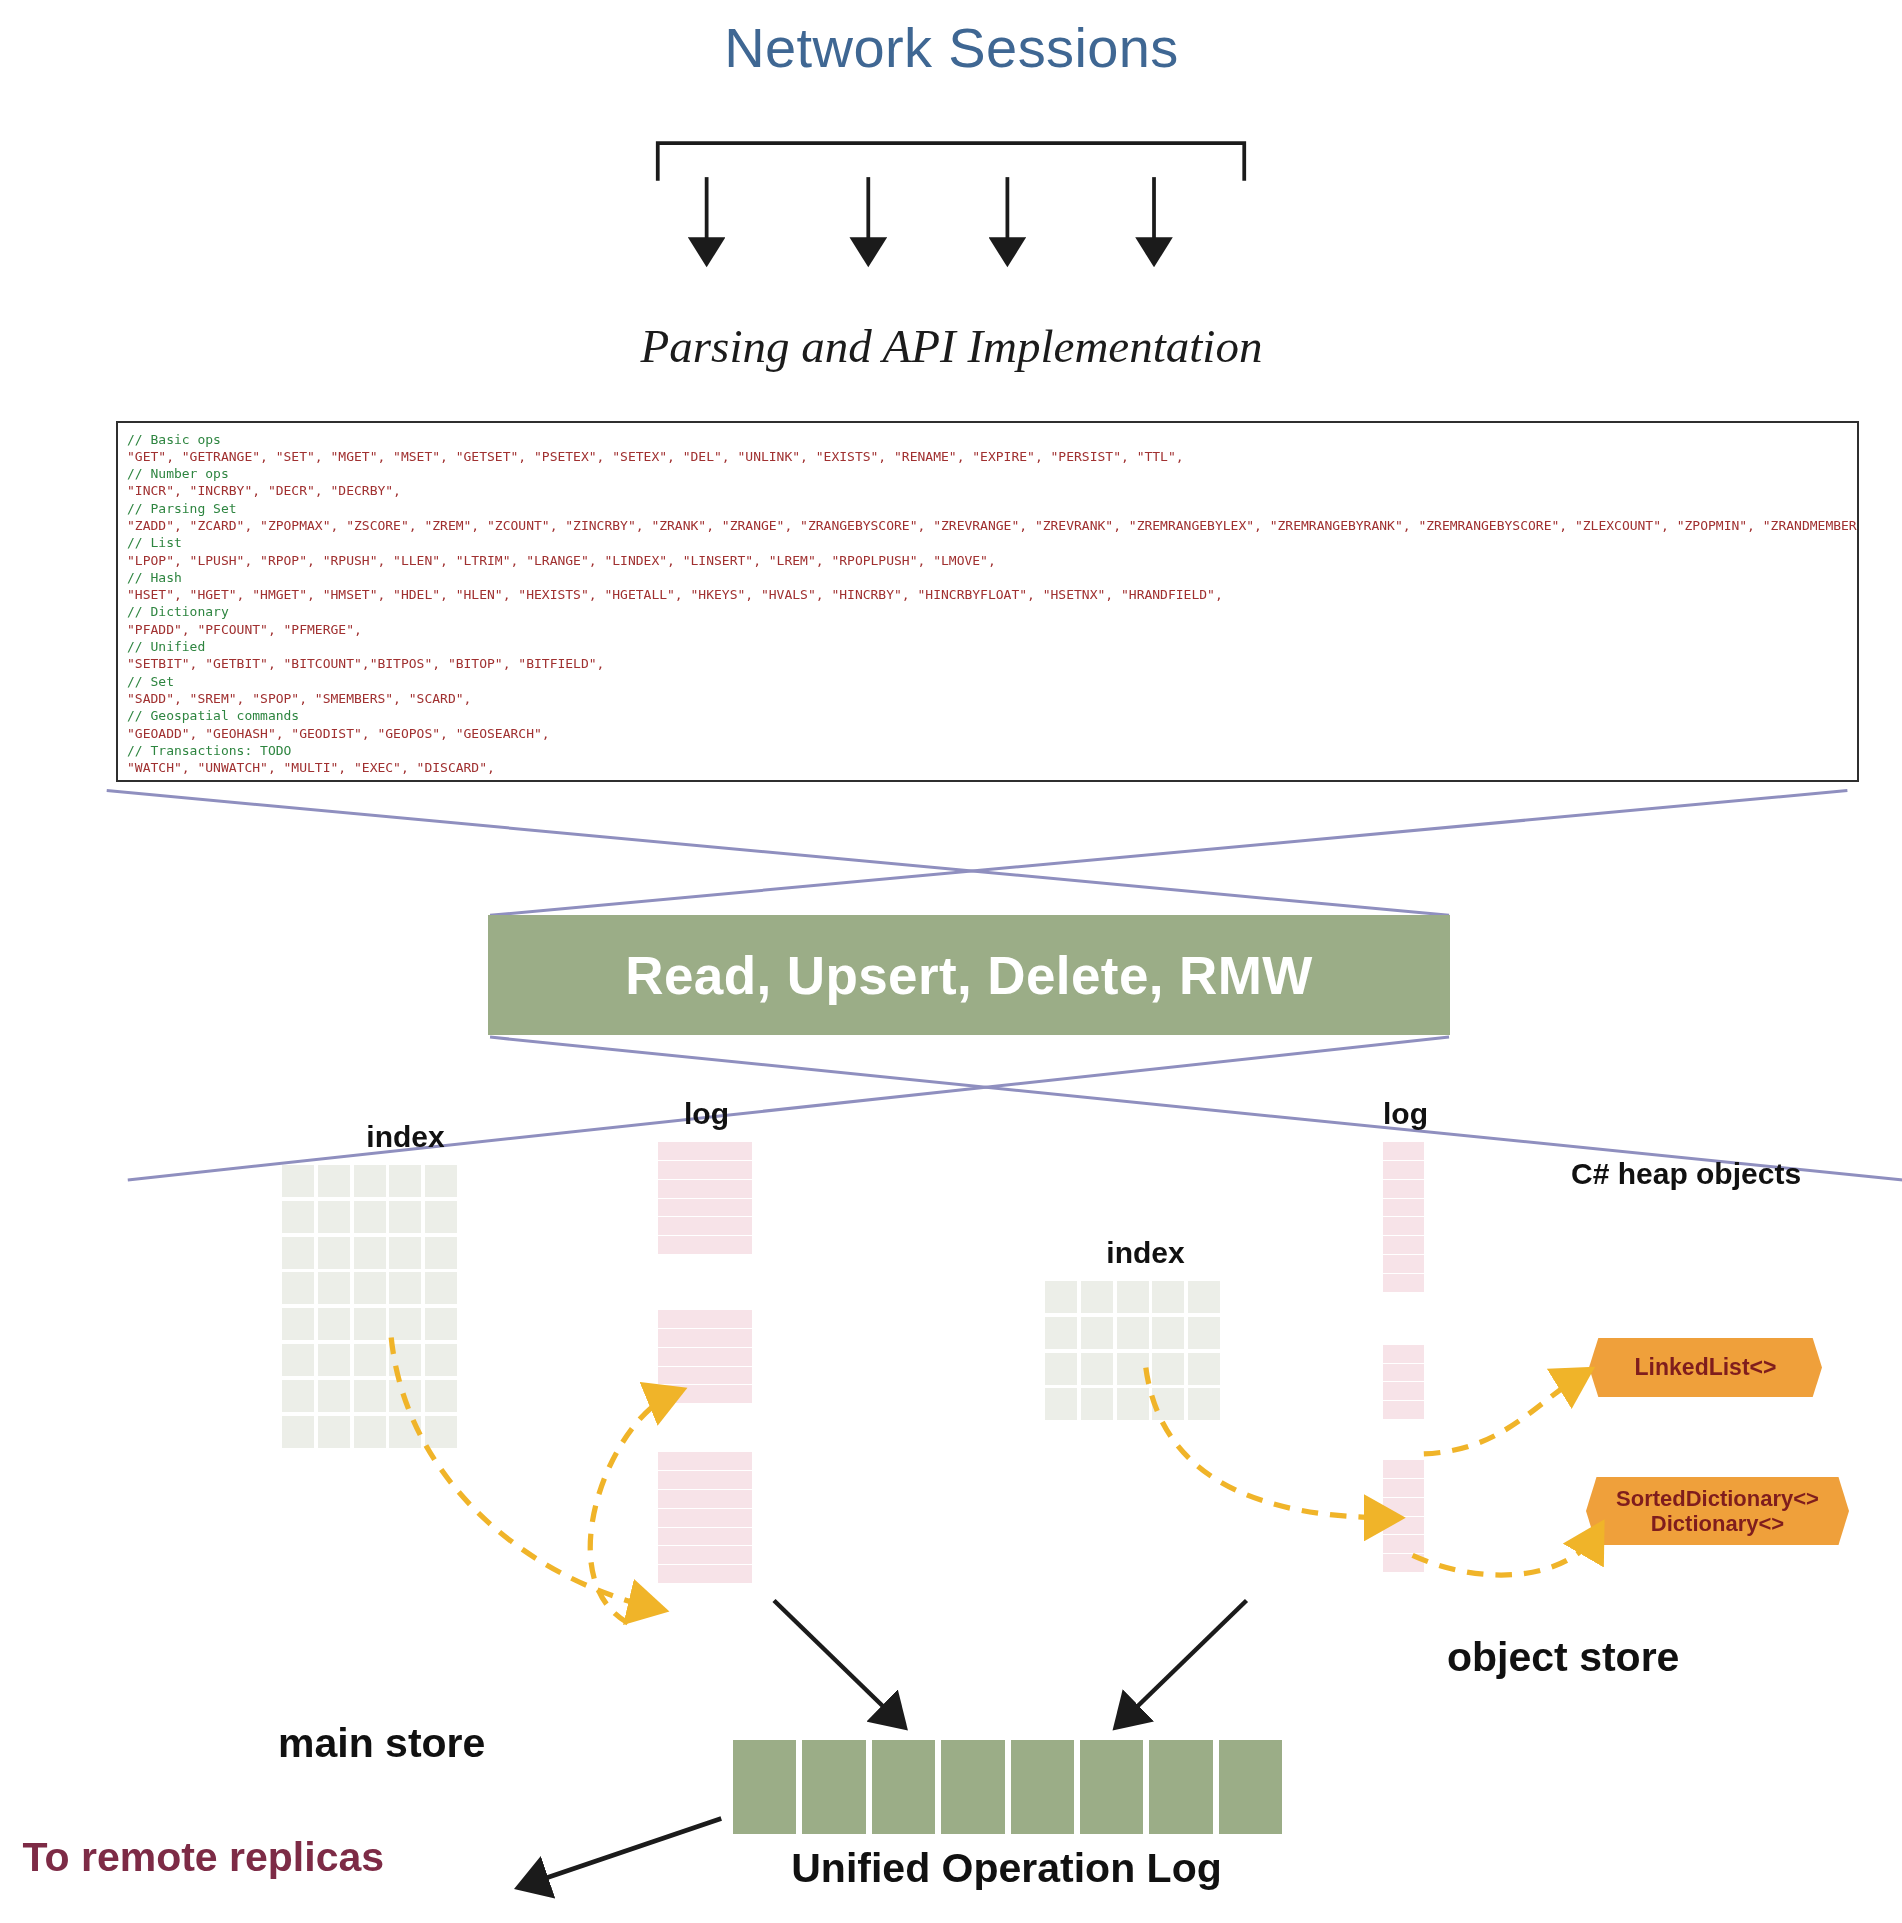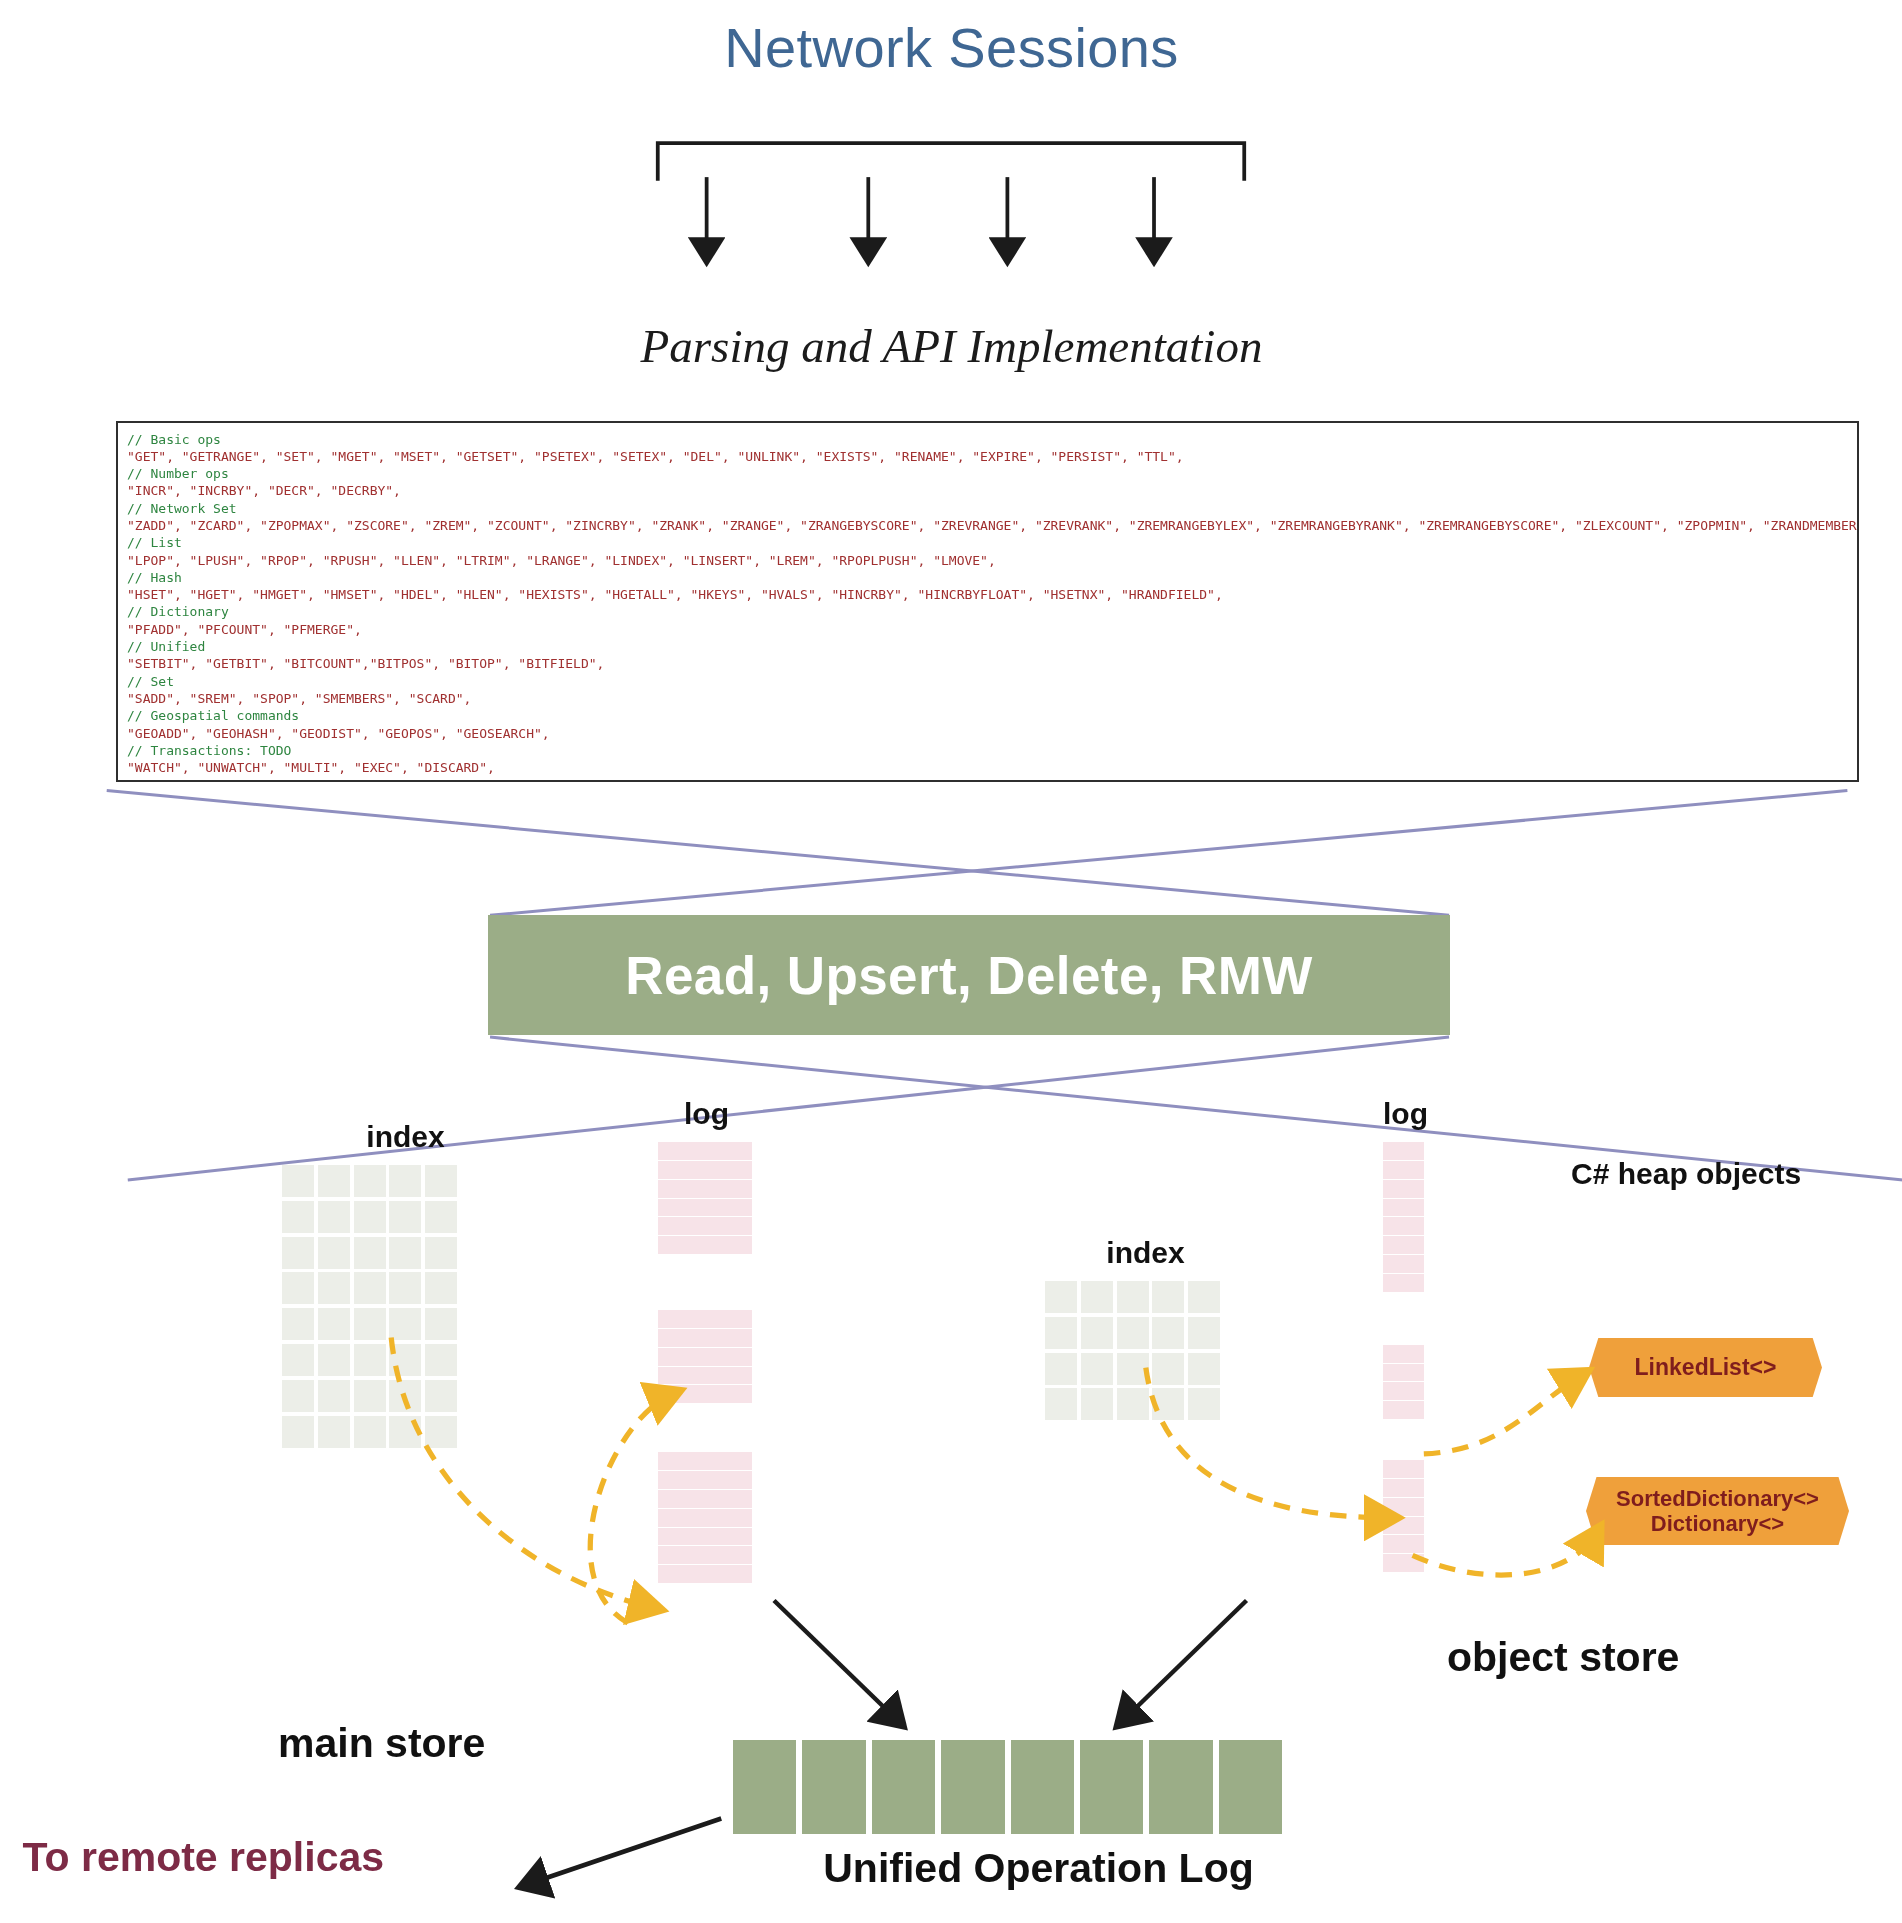--- a/index.html
+++ b/index.html
@@ -80,21 +80,21 @@
   .hexbox{
     background:#efa03b;color:#7f1d1d;font-weight:bold;
     display:flex;align-items:center;justify-content:center;
     text-align:center;line-height:1.15;
     clip-path:polygon(4% 0,96% 0,100% 50%,96% 100%,4% 100%,0 50%);
   }
 
   
   #uol{left:733px;top:1740px;width:549px;height:94px;display:flex;gap:6px;}
   #uol div{flex:1;background:#9bad87;}
-  #uol-label{left:708px;top:1845px;width:661px;text-align:center;}
+  #uol-label{left:676px;top:1845px;width:661px;text-align:center;}
 
   #remote{
     left:22.5px;top:1834px;
     font-size:41px;font-weight:bold;color:#7d2b46;
   }
 
   svg{overflow:visible;}
 </style>
 </head>
 <body>
@@ -117,21 +117,21 @@
   <line x1="665" y1="0" x2="665" y2="110" stroke="#1b1b1b" stroke-width="5" marker-end="url(#ahead)"></line>
 </svg>
 
 <div class="abs" id="parsing">Parsing and API Implementation</div>
 
 <div class="abs" id="codebox">
   <pre id="code-pre"><span class="cm">// Basic ops
 </span><span>"GET", "GETRANGE", "SET", "MGET", "MSET", "GETSET", "PSETEX", "SETEX", "DEL", "UNLINK", "EXISTS", "RENAME", "EXPIRE", "PERSIST", "TTL",
 </span><span class="cm">// Number ops
 </span><span>"INCR", "INCRBY", "DECR", "DECRBY",
-</span><span class="cm">// Network Set
+</span><span class="cm">// Parsing Set
 </span><span>"ZADD", "ZCARD", "ZPOPMAX", "ZSCORE", "ZREM", "ZCOUNT", "ZINCRBY", "ZRANK", "ZRANGE", "ZRANGEBYSCORE", "ZREVRANGE", "ZREVRANK", "ZREMRANGEBYLEX", "ZREMRANGEBYRANK", "ZREMRANGEBYSCORE", "ZLEXCOUNT", "ZPOPMIN", "ZRANDMEMBER", "ZDIFF",
 </span><span class="cm">// List
 </span><span>"LPOP", "LPUSH", "RPOP", "RPUSH", "LLEN", "LTRIM", "LRANGE", "LINDEX", "LINSERT", "LREM", "RPOPLPUSH", "LMOVE",
 </span><span class="cm">// Hash
 </span><span>"HSET", "HGET", "HMGET", "HMSET", "HDEL", "HLEN", "HEXISTS", "HGETALL", "HKEYS", "HVALS", "HINCRBY", "HINCRBYFLOAT", "HSETNX", "HRANDFIELD",
 </span><span class="cm">// Dictionary
 </span><span>"PFADD", "PFCOUNT", "PFMERGE",
 </span><span class="cm">// Unified
 </span><span>"SETBIT", "GETBIT", "BITCOUNT","BITPOS", "BITOP", "BITFIELD",
 </span><span class="cm">// Set

